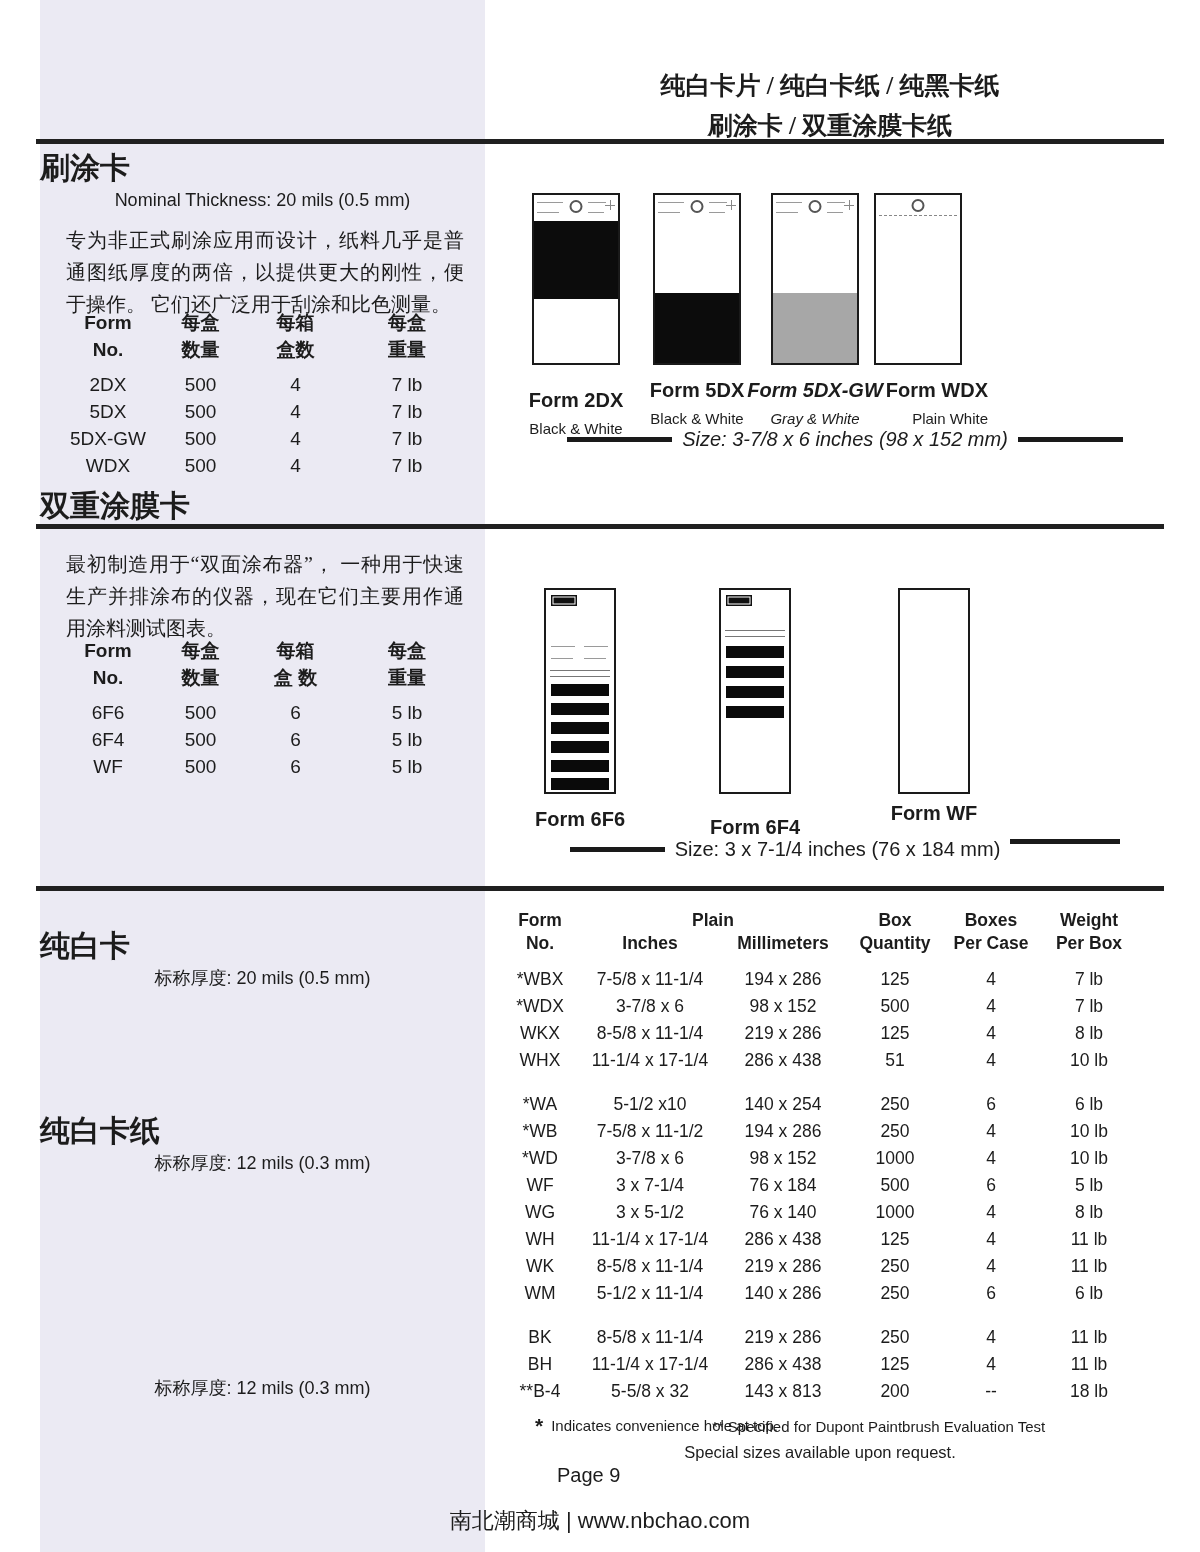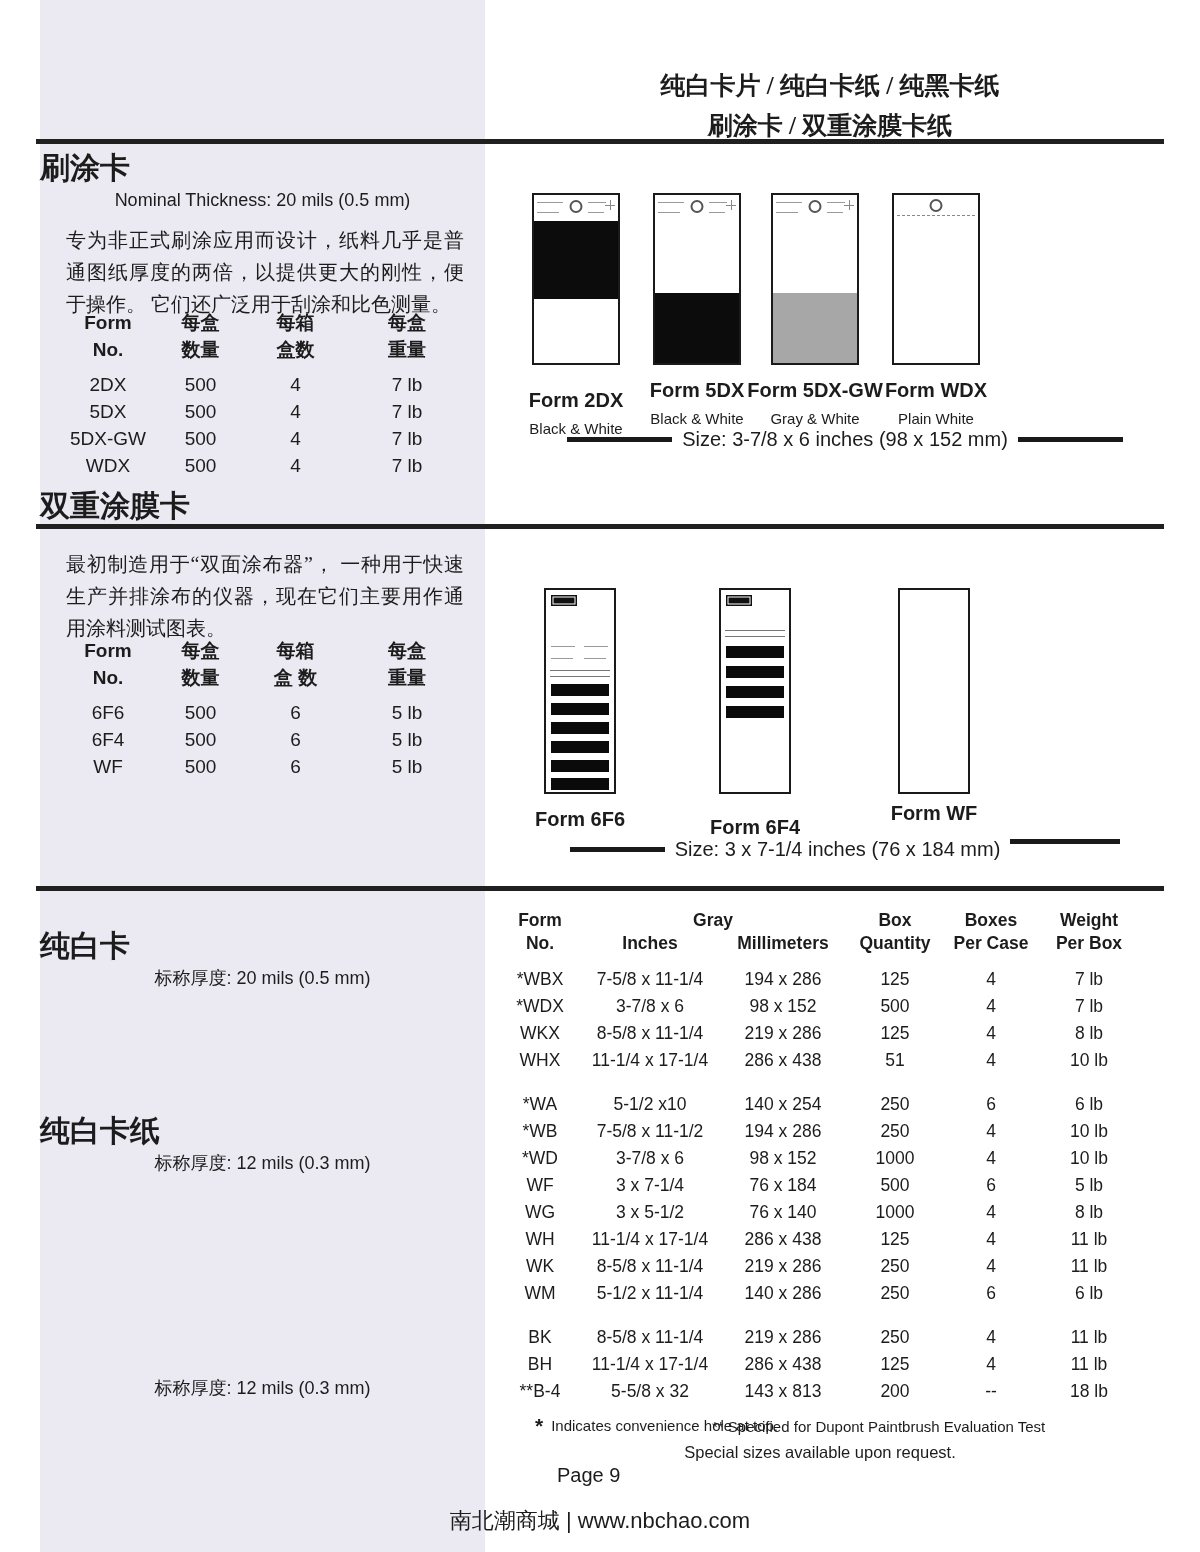--- a/index.html
+++ b/index.html
@@ -155,46 +155,46 @@
         <i class="hl" style="left:54px;top:7px;width:18px;"></i>
         <i class="hl" style="left:54px;top:17px;width:16px;"></i>
         <span class="reg"></span>
       </div>
       <div class="band b-bot"></div>
     </div>
     <div class="clabel">Form 5DX</div>
     <div class="csub">Black &amp; White</div>
   </div>
 
-  <div class="ccol" style="left:745px;top:193px;">
+  <div class="ccol" style="left:745px;top:193px;font-style:italic;">
     <div class="card r1">
       <div class="chead">
         <i class="hl" style="left:3px;top:7px;width:26px;"></i>
         <i class="hl" style="left:3px;top:17px;width:22px;"></i>
         <span class="ring"></span>
         <i class="hl" style="left:54px;top:7px;width:18px;"></i>
         <i class="hl" style="left:54px;top:17px;width:16px;"></i>
         <span class="reg"></span>
       </div>
       <div class="band g-bot"></div>
     </div>
     <div class="clabel">Form 5DX-GW</div>
     <div class="csub">Gray &amp; White</div>
   </div>
 
-  <div class="ccol" style="left:866px;top:193px;">
+  <div class="ccol" style="left:848px;top:193px;text-align:right;">
     <div class="card r1">
       <span class="ring" style="top:4px;"></span>
       <div class="dotline"></div>
     </div>
     <div class="clabel">Form WDX</div>
     <div class="csub">Plain White</div>
   </div>
 
-  <div class="sizerow" style="left:520px;top:428px;width:650px;">
+  <div class="sizerow" style="left:520px;top:428px;width:650px;font-style:italic;">
     <span class="sline" style="width:105px;"></span>
     <span>Size: 3-7/8 x 6 inches (98 x 152 mm)</span>
     <span class="sline" style="width:105px;"></span>
   </div>
 
   <div class="sect-title" style="top:486px;">双重涂膜卡</div>
   <div class="rule" id="rule2"></div>
   <div class="para" style="top:548px;">最初制造用于“双面涂布器”， 一种用于快速生产并排涂布的仪器，现在它们主要用作通用涂料测试图表。</div>
   <div class="stable" id="tbl2">
       <div class="strow sthead">
@@ -277,21 +277,21 @@
 
   <div class="sect-title" style="top:1111px;">纯白卡纸</div>
   <div class="sect-sub" style="top:1151px;">标称厚度: 12 mils (0.3 mm)</div>
 
   <div class="sect-sub" style="top:1376px;">标称厚度: 12 mils (0.3 mm)</div>
 
   <div class="btable">
     <div class="bth">
       <div class="bh bh-form">Form
 No.</div>
-      <div class="bh bh-size">Gray</div>
+      <div class="bh bh-size">Plain</div>
       <div class="bh bh-in">Inches</div>
       <div class="bh bh-mm">Millimeters</div>
       <div class="bh bh-bq">Box
 Quantity</div>
       <div class="bh bh-bc">Boxes
 Per Case</div>
       <div class="bh bh-wb">Weight
 Per Box</div>
     </div>
     <div id="btrows">

